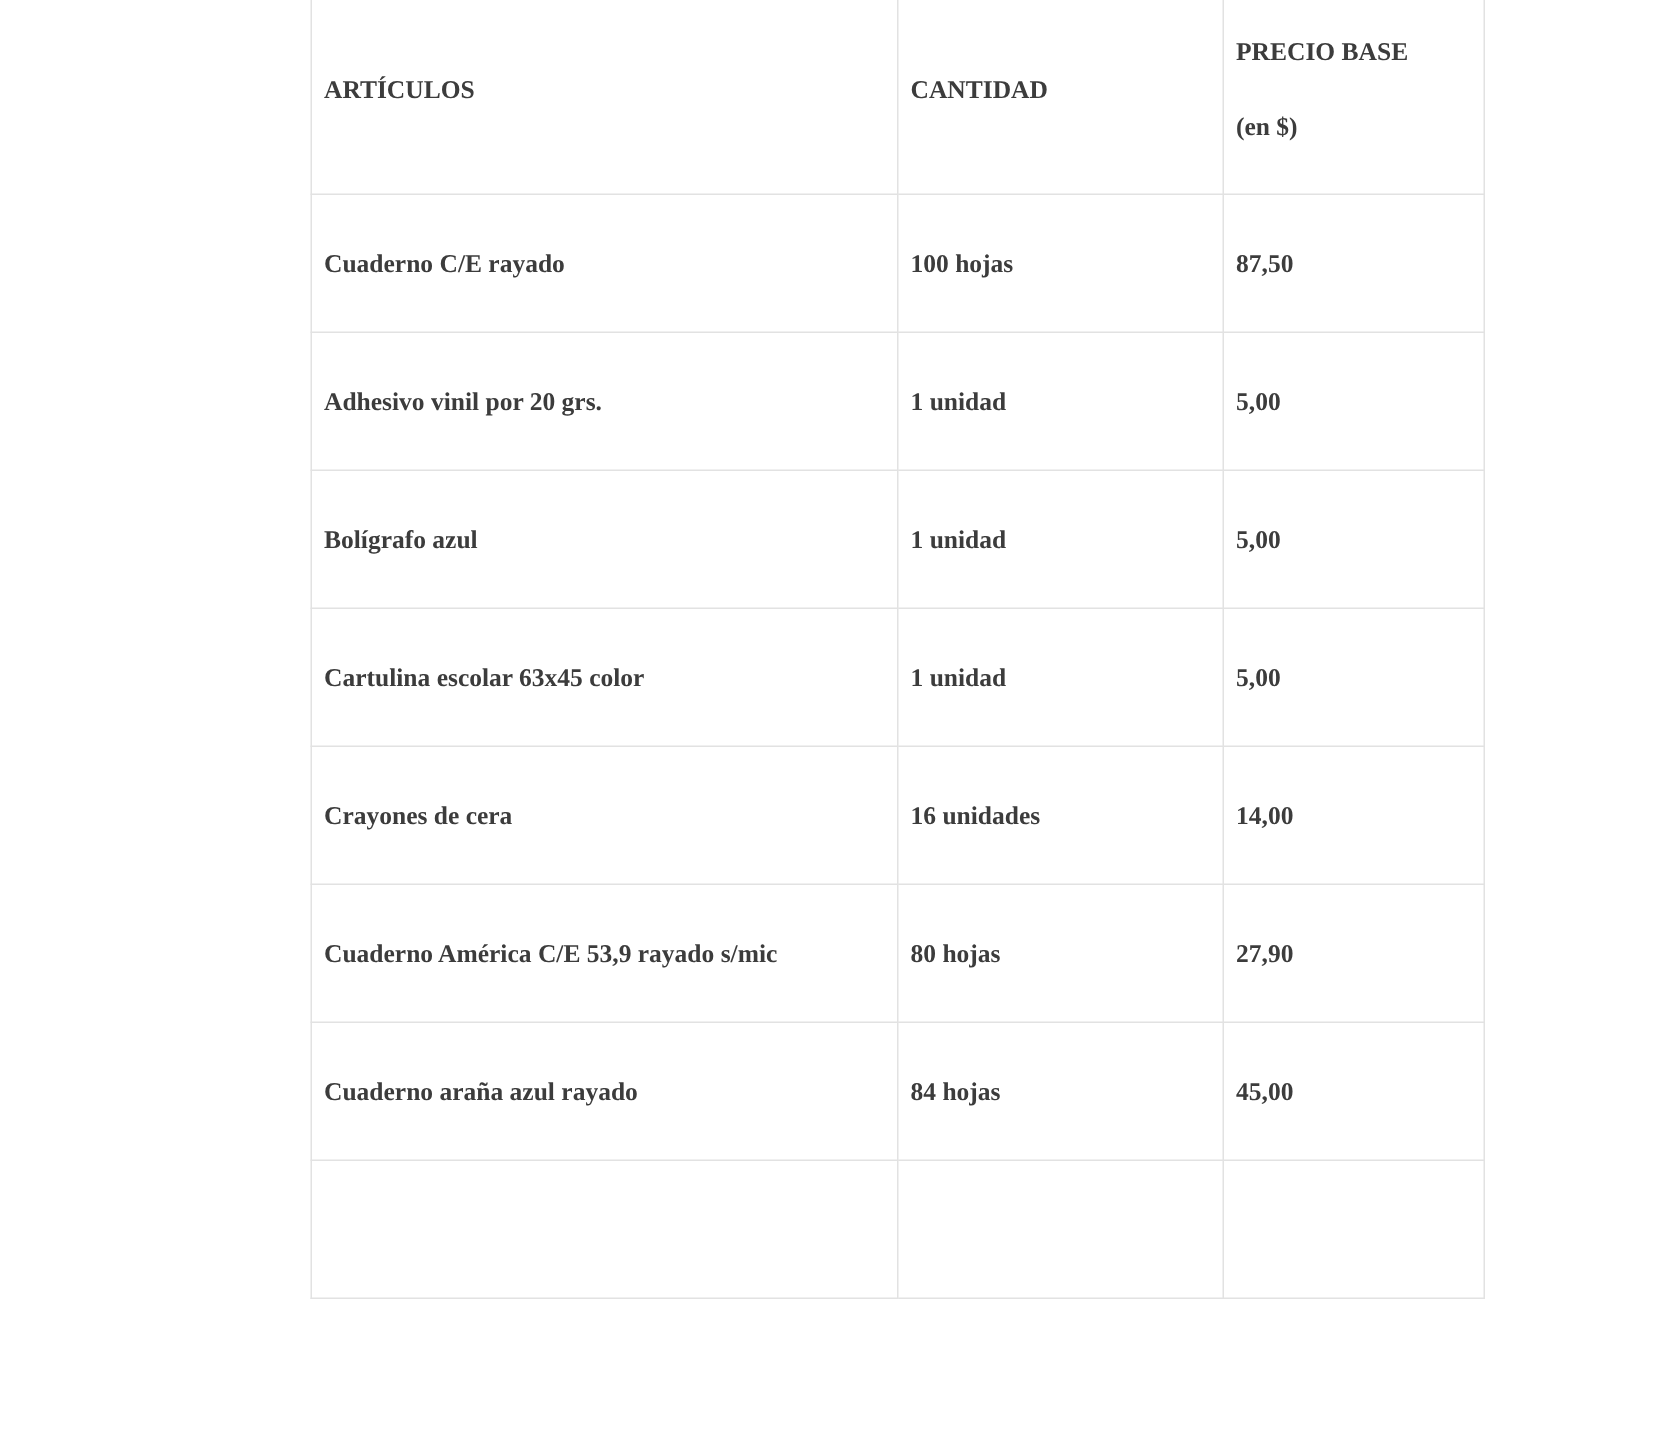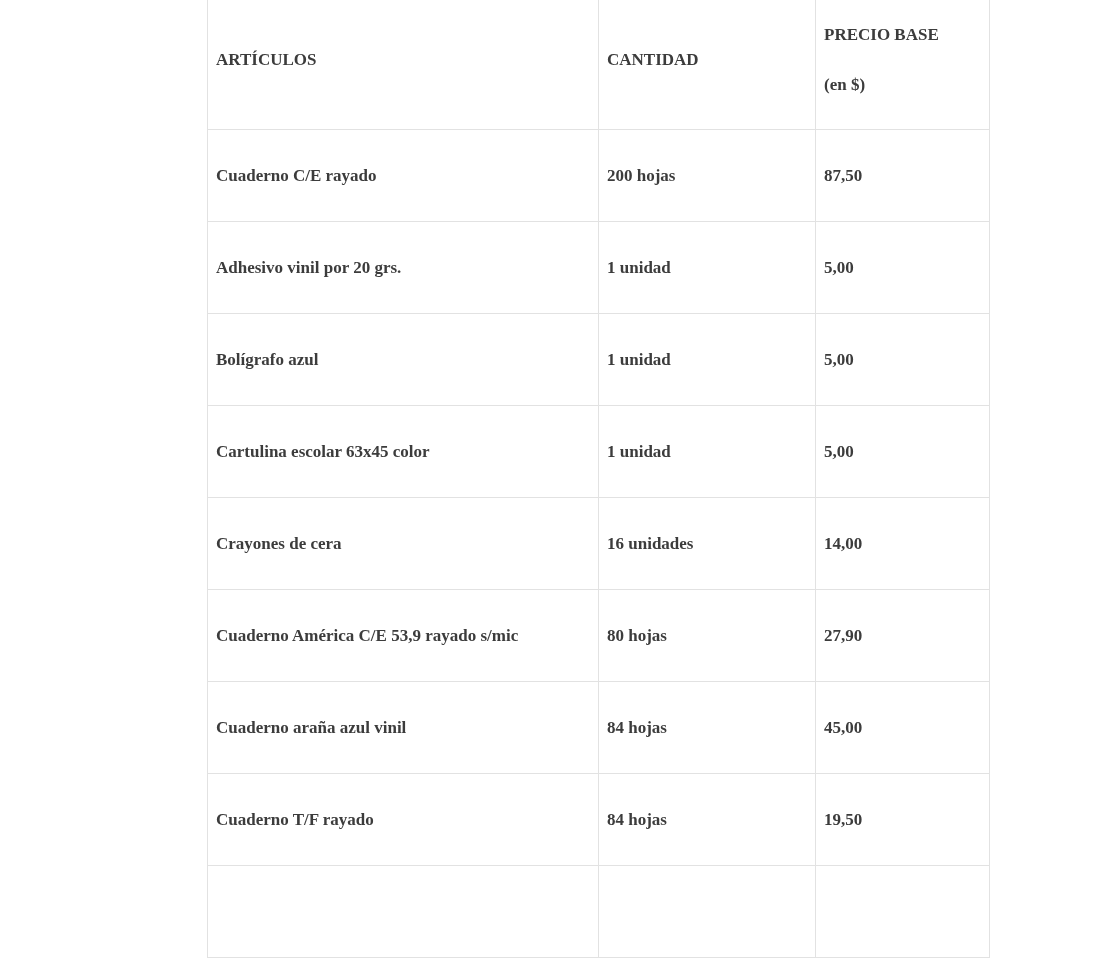--- a/index.html
+++ b/index.html
@@ -66,21 +66,21 @@
         <th>CANTIDAD</th>
         <th>
           <span class="hdr-line1">PRECIO BASE</span>
           <span class="hdr-line2">(en $)</span>
         </th>
       </tr>
     </thead>
     <tbody>
         <tr>
           <td>Cuaderno C/E rayado</td>
-          <td>200 hojas</td>
+          <td>100 hojas</td>
           <td>87,50</td>
         </tr>
         <tr>
           <td>Adhesivo vinil por 20 grs.</td>
           <td>1 unidad</td>
           <td>5,00</td>
         </tr>
         <tr>
           <td>Bolígrafo azul</td>
           <td>1 unidad</td>
@@ -95,28 +95,23 @@
           <td>Crayones de cera</td>
           <td>16 unidades</td>
           <td>14,00</td>
         </tr>
         <tr>
           <td>Cuaderno América C/E 53,9 rayado s/mic</td>
           <td>80 hojas</td>
           <td>27,90</td>
         </tr>
         <tr>
-          <td>Cuaderno araña azul vinil</td>
+          <td>Cuaderno araña azul rayado</td>
           <td>84 hojas</td>
           <td>45,00</td>
-        </tr>
-        <tr>
-          <td>Cuaderno T/F rayado</td>
-          <td>84 hojas</td>
-          <td>19,50</td>
         </tr>
         <tr>
           <td></td>
           <td></td>
           <td></td>
         </tr>
       </tbody>
   </table>
 </div>
 

